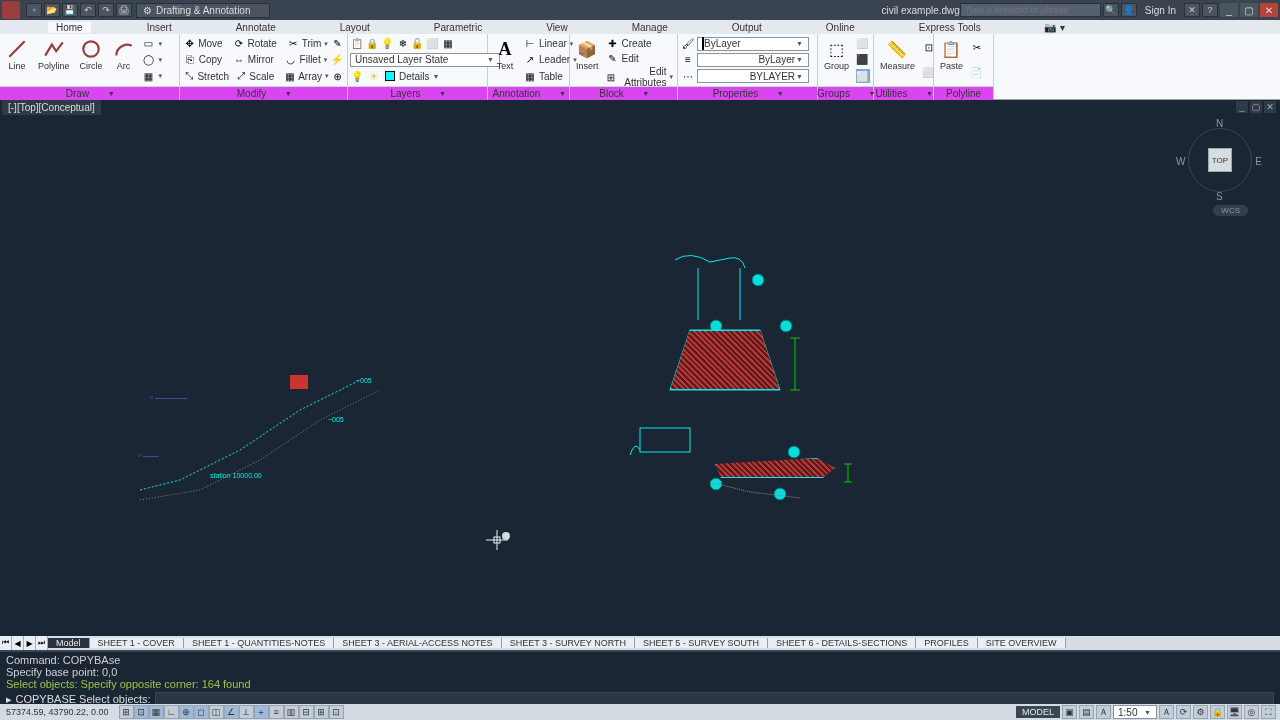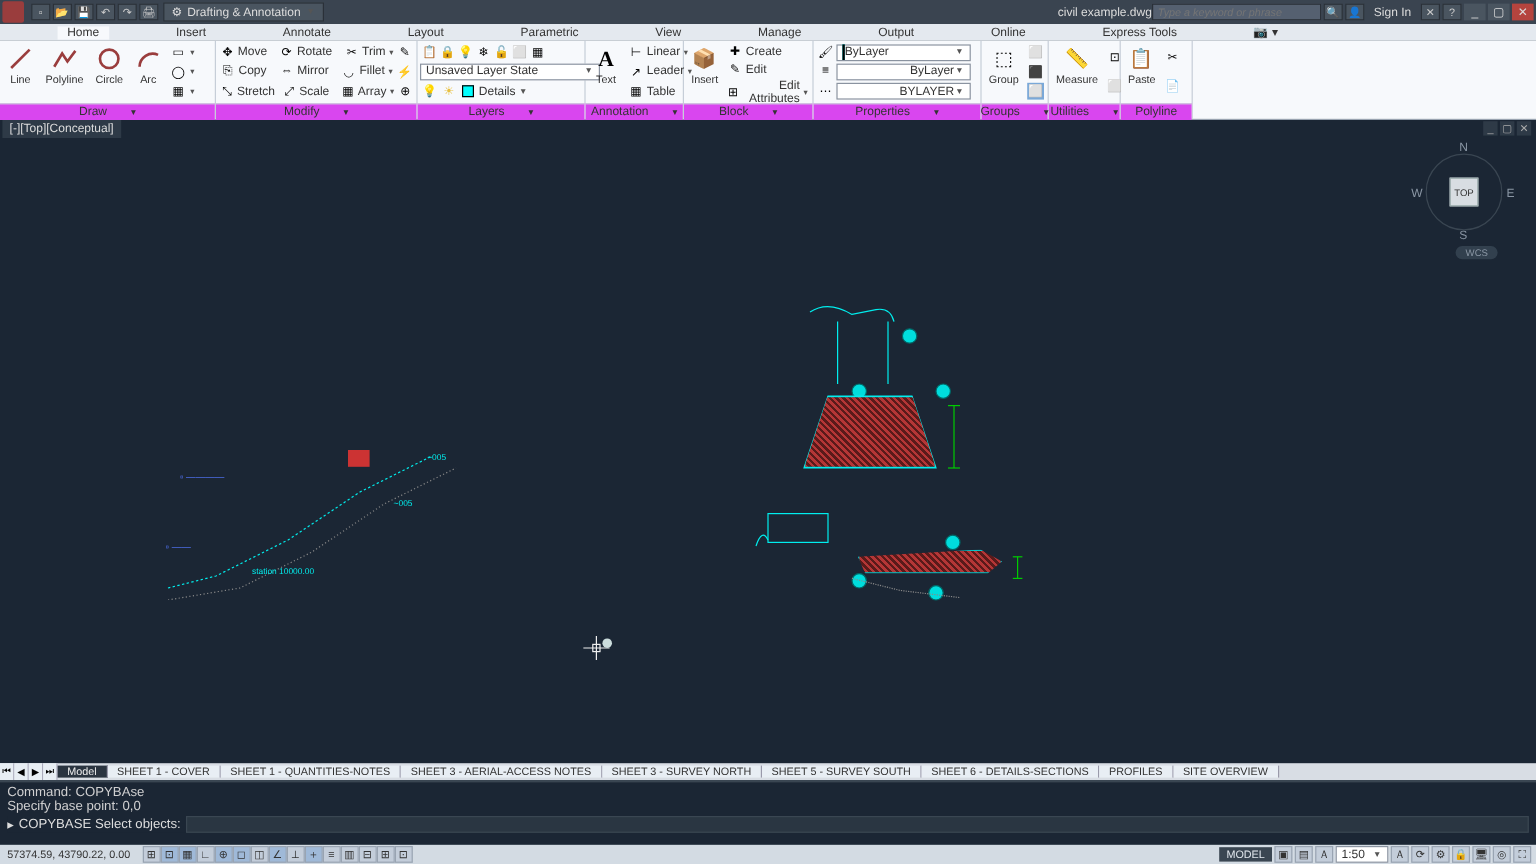--- a/index.html
+++ b/index.html
@@ -501,20 +501,21 @@
   <div class="sheet-tab">SHEET 5 - SURVEY SOUTH</div>
   <div class="sheet-tab">SHEET 6 - DETAILS-SECTIONS</div>
   <div class="sheet-tab">PROFILES</div>
   <div class="sheet-tab">SITE OVERVIEW</div>
 </div>
 
 <div class="cmdwin">
   <div class="cmd-hist">
     <div>Command: COPYBAse</div>
     <div>Specify base point: 0,0</div>
+    <div class="ok">Select objects: Specify opposite corner: 164 found</div>
   </div>
   <div class="cmd-input">
     <span>▸</span>
       <span>COPYBASE Select objects:</span>
       <div class="cmd-box"></div>
   </div>
 </div>
 
 <div class="statusbar">
   <div class="status-left">57374.59, 43790.22, 0.00</div>

